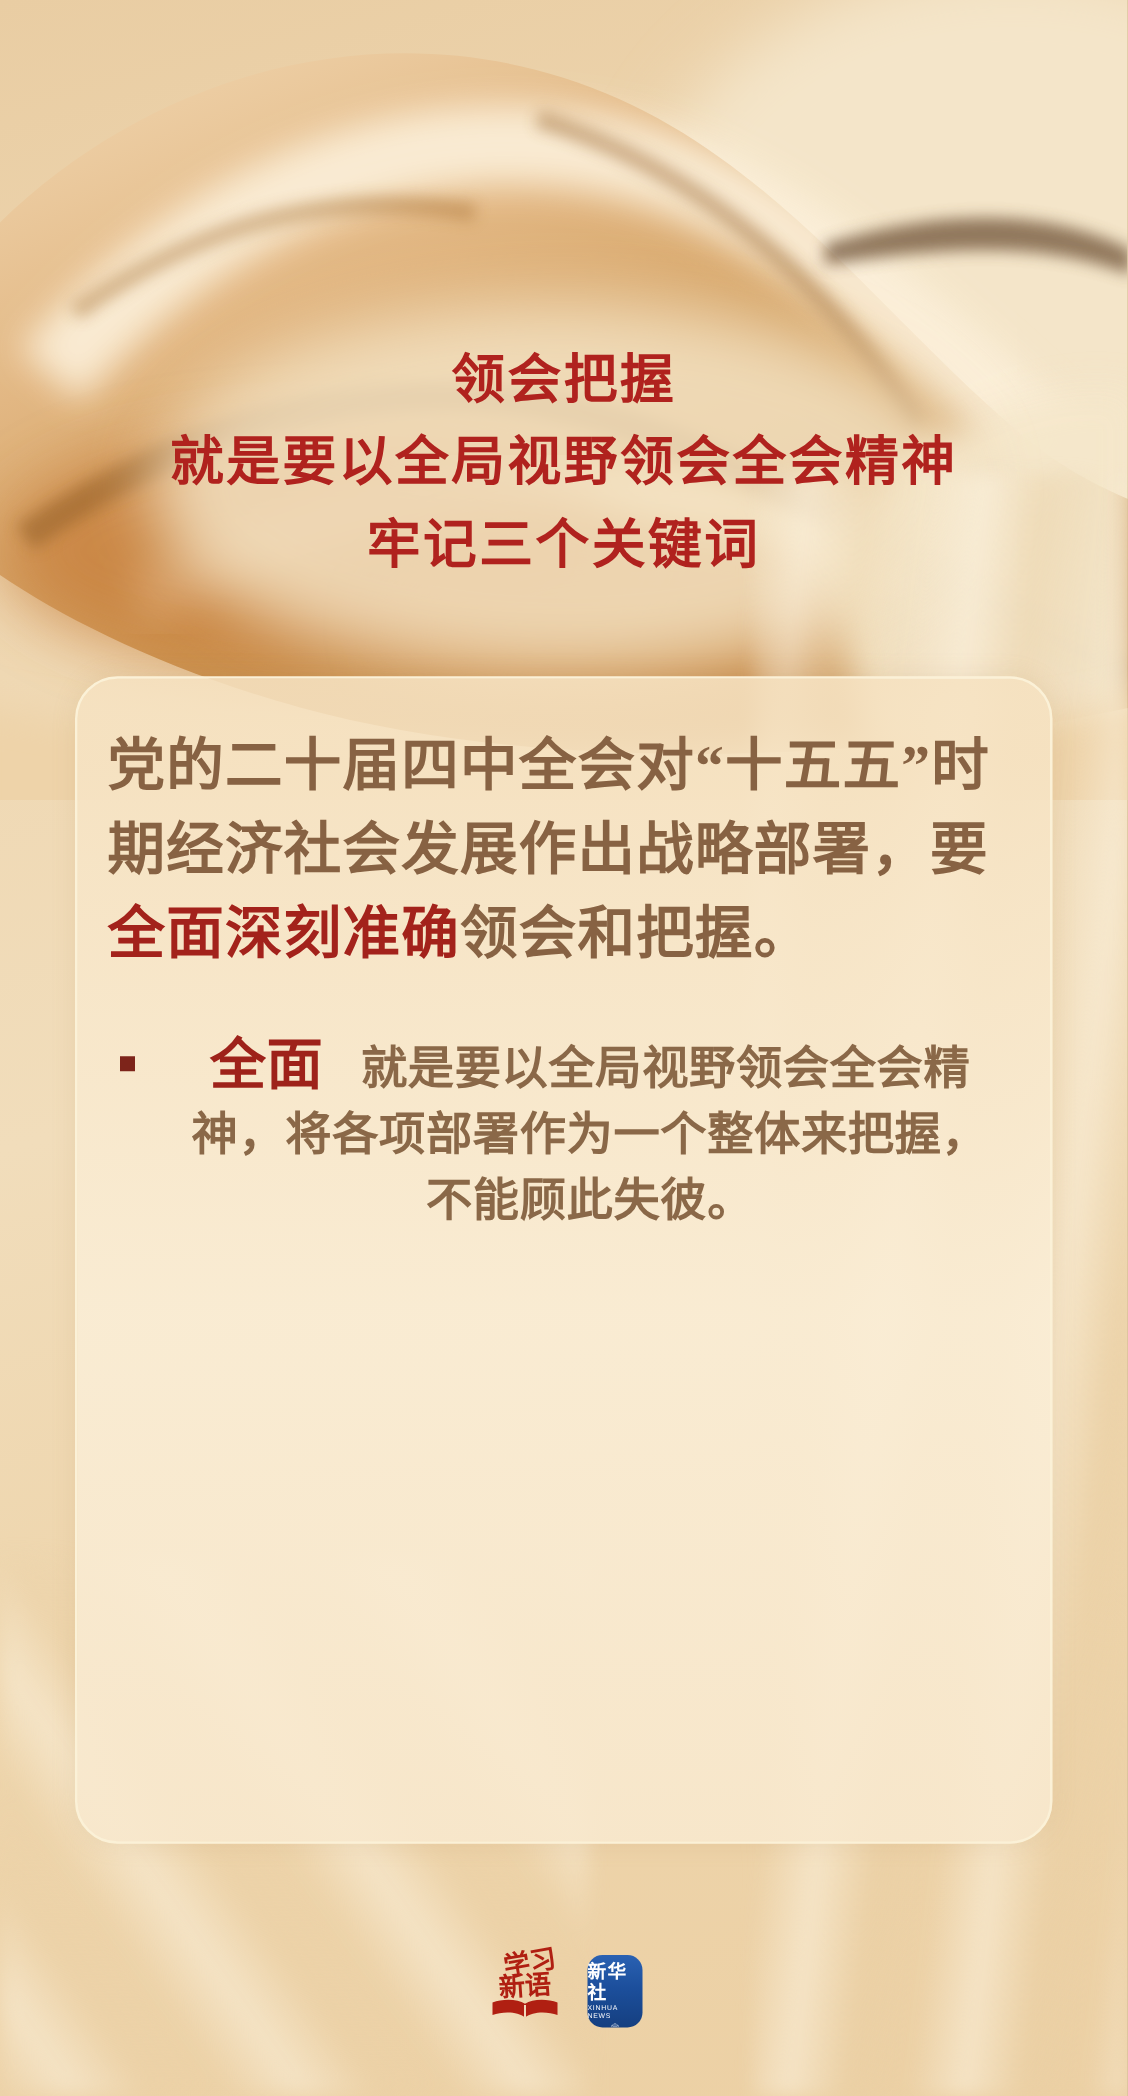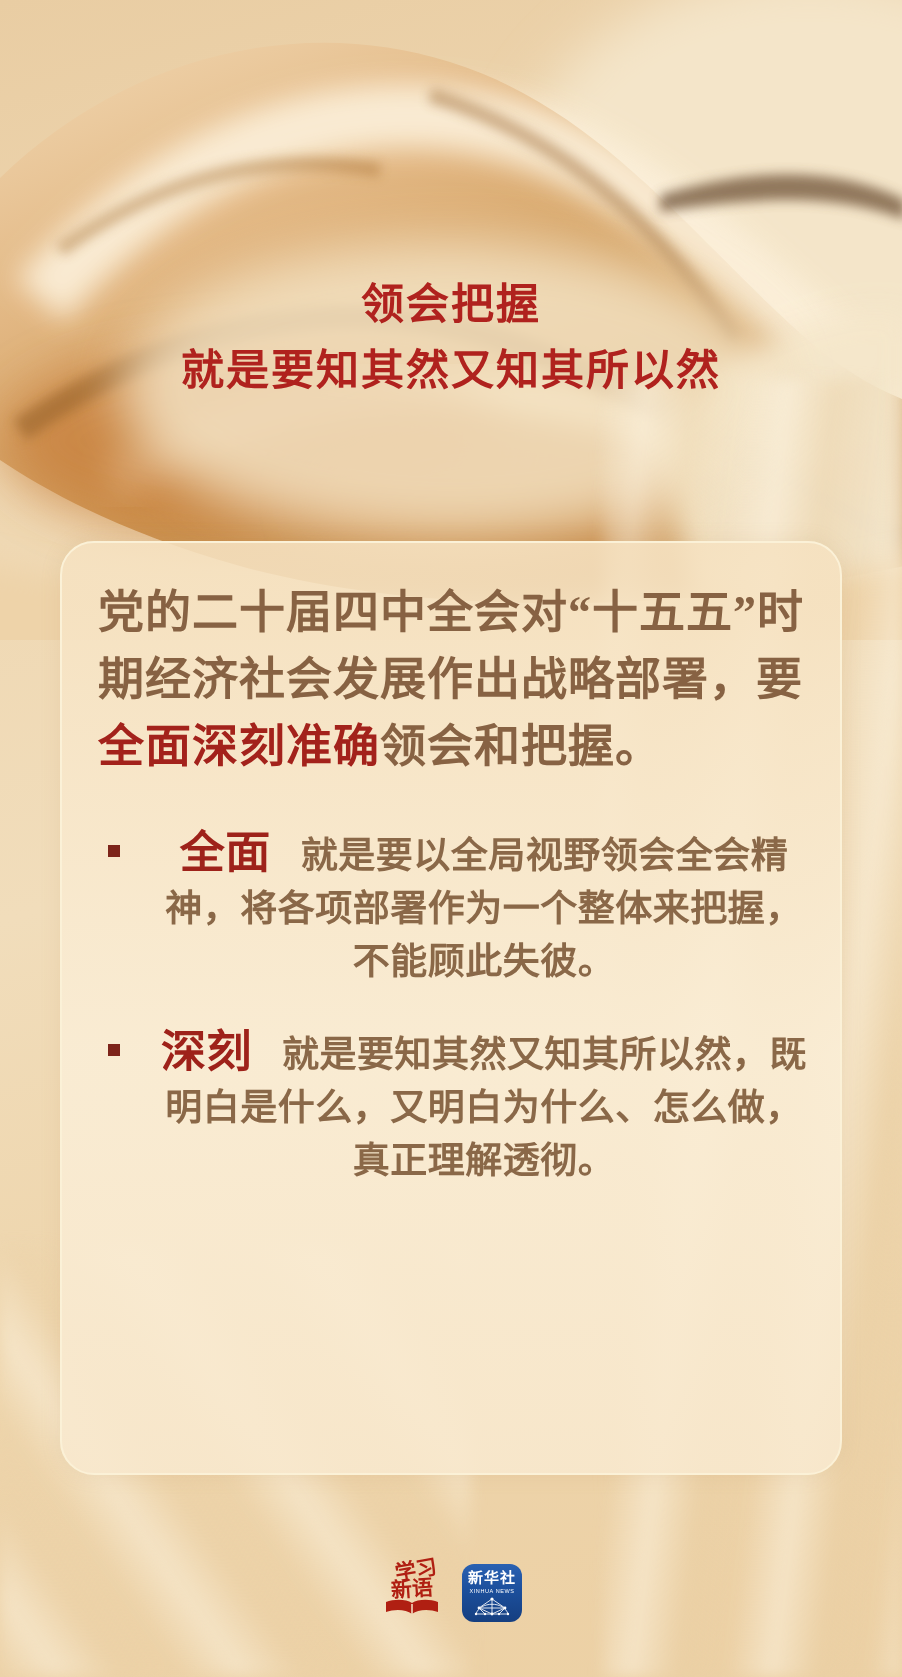--- a/index.html
+++ b/index.html
@@ -25,21 +25,21 @@
   }
   .title {
     position:absolute; top:272px; left:0; width:902px; text-align:center;
     color:#b0221e; font-weight:700; font-size:43px; line-height:66px; letter-spacing:2px;
   }
   .card {
     position:absolute; left:60px; top:541px; width:782px; height:934px; box-sizing:border-box;
     border-radius:34px; border:2px solid #fbf1d7;
     background: linear-gradient(180deg, rgba(246,226,193,0.88) 0%, rgba(250,237,213,0.92) 55%, rgba(248,232,205,0.92) 100%);
     box-shadow: 0 0 20px rgba(190,150,95,0.15);
-    padding:36px 34px 0 36px;
+    padding:36px 34px 0 24px;
   }
   .lead {
     margin:0; width:712px;
     font-size:46px; line-height:67px; letter-spacing:1px;
     color:#876243; font-weight:700; text-align:left;
   }
   .lead .hl { color:#a3221b; }
   .bullets { list-style:none; margin:49px 0 0 0; padding:0 0 0 50px; }
   .bullet {
     position:relative; width:672px; margin:0 0 40px 0;
@@ -54,21 +54,21 @@
     display:flex; justify-content:center; align-items:flex-end; gap:18px;
   }
   .xuexi {
     width:64px; height:62px; color:#b01f12; display:flex; flex-direction:column; align-items:center;
     font-weight:700; line-height:1;
   }
   .xuexi .xx1 { font-size:21px; transform:rotate(-10deg); margin-left:8px; }
   .xuexi .xx2 { font-size:21px; transform:rotate(-4deg); margin-top:-2px; }
   .xuexi svg { margin-top:-1px; }
   .xinhua {
-    width:60px; height:58px; box-sizing:border-box; border-radius:12px;
+    width:44px; height:58px; box-sizing:border-box; border-radius:12px;
     background: linear-gradient(180deg,#2a61b2 0%, #1c4f9c 45%, #153f80 100%);
     color:#fff; display:flex; flex-direction:column; align-items:center; padding-top:6px;
     font-family:"Liberation Sans","DejaVu Sans",sans-serif;
   }
   .xinhua .xh-name { font-size:15px; font-weight:700; letter-spacing:1px; line-height:1.1; }
   .xinhua .xh-sub { font-size:5.5px; letter-spacing:0.6px; margin-top:1px; }
   .xinhua svg { margin-top:2px; }
 </style>
 </head>
 <body>
@@ -105,32 +105,30 @@
     <path d="M660,195 C760,165 840,168 905,200 L905,220 C840,195 770,195 660,212 Z" fill="#6f5337" opacity="0.75" filter="url(#blurS)"></path>
     <path d="M650,420 C760,330 850,300 910,315 L910,640 L700,640 Z" fill="#f5e7cb" opacity="0.95" filter="url(#blurM)"></path>
     <path d="M-30,560 C240,622 660,622 930,556 L930,700 L-30,700 Z" fill="#eed3a9" filter="url(#blurM)"></path>
     <ellipse cx="451" cy="390" rx="330" ry="150" fill="#f6e7ca" opacity="0.8" filter="url(#blurL)"></ellipse>
   </svg>
   <div class="streaks-right"></div>
   <div class="streaks-bl"></div>
 
   <header class="title">
     <div>领会把握</div>
-    <div>就是要知其然又知其所以然</div>
+    <div>就是要以全局视野领会全会精神</div>
+    <div>牢记三个关键词</div>
   </header>
 
   <section class="card">
     <p class="lead"><span>党的二十届四中全会对“十五五”时期经济社会发展作出战略部署，要</span><span class="hl">全面深刻准确</span><span>领会和把握。</span></p>
 
     <ul class="bullets">
       <li class="bullet">
         <span class="marker"></span><span class="kw">全面</span><span class="bt">就是要以全局视野领会全会精神，将各项部署作为一个整体来把握，不能顾此失彼。</span>
-      </li>
-      <li class="bullet">
-        <span class="marker"></span><span class="kw">深刻</span><span class="bt">就是要知其然又知其所以然，既明白是什么，又明白为什么、怎么做，真正理解透彻。</span>
       </li>
     </ul>
   </section>
 
   <footer class="logos">
     <div class="xuexi">
       <div class="xx1">学习</div>
       <div class="xx2">新语</div>
       <svg width="56" height="18" viewBox="0 0 56 18">
         <path d="M28,4 C22,0 10,0 2,3 L2,13 C10,10 22,10 28,15 C34,10 46,10 54,13 L54,3 C46,0 34,0 28,4 Z" fill="#b01f12"></path>

